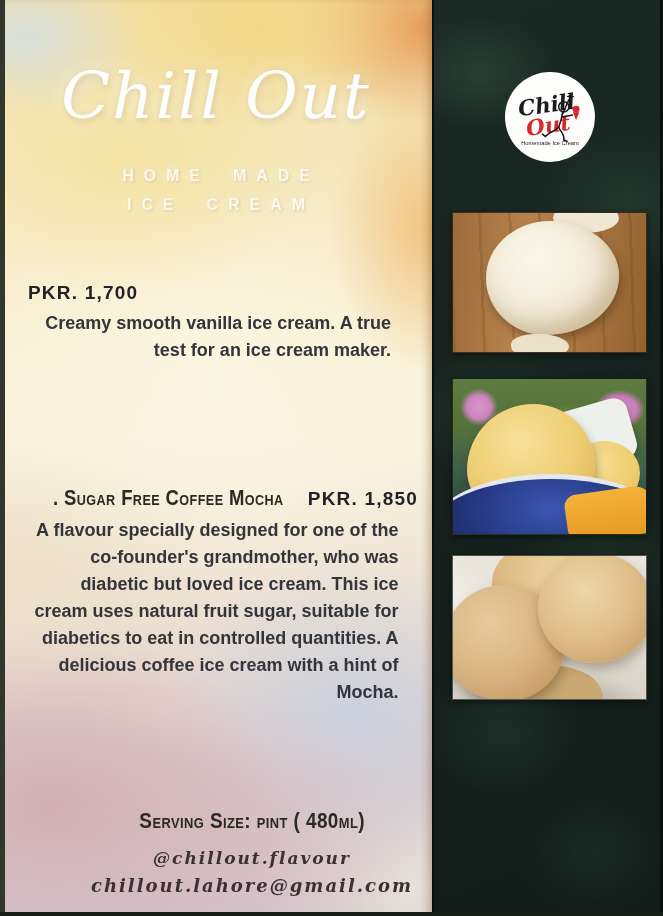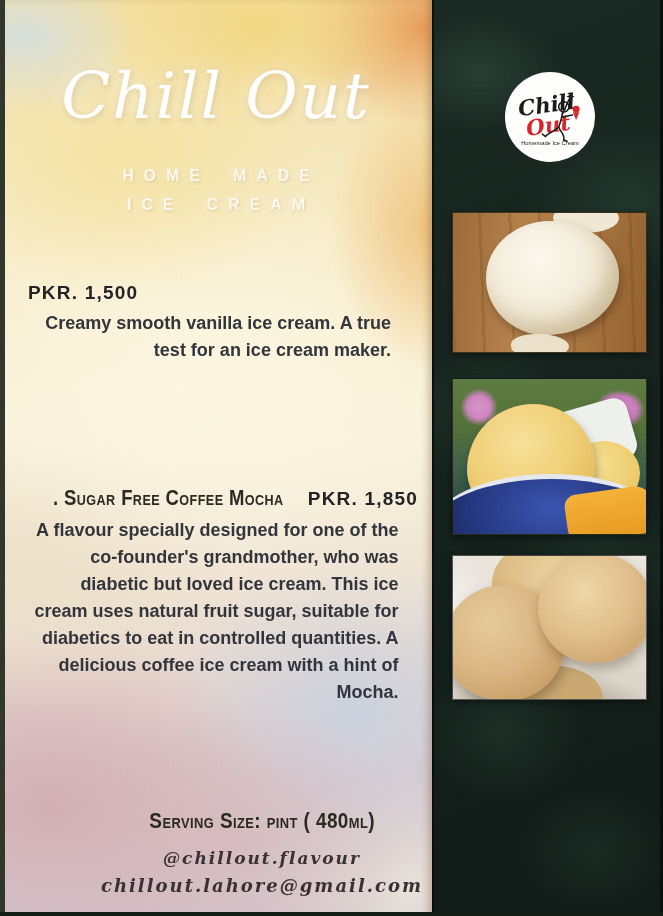--- a/index.html
+++ b/index.html
@@ -63,21 +63,21 @@
     white-space: nowrap;
   }
   .desc {
     position: relative; margin: 6px auto 0; text-align: right;
     font-weight: bold; font-size: 18px; line-height: 1.5; color: #33353c;
   }
   .d1 { width: 350px; }
   .d2 { width: 355px; }
   .d3 { width: 365px; }
 
-  .footer-line { position: absolute; left: 18px; width: 488px; text-align: center; }
+  .footer-line { position: absolute; left: 8px; width: 488px; text-align: center; }
   .serving { top: 808px; }
   .serving .sc {
     display: inline-block; transform: scaleX(0.86); transform-origin: center;
     font-variant: small-caps; font-weight: bold; font-size: 22px;
     color: #2b2a22; letter-spacing: 0.5px;
   }
   .handle  { top: 848px; font-family: "DejaVu Serif", serif; font-style: italic;
              font-weight: bold; font-size: 17px; letter-spacing: 2px; color: #3a3134; }
   .email   { top: 875px; font-family: "DejaVu Serif", serif; font-style: italic;
              font-weight: bold; font-size: 18px; letter-spacing: 2px; color: #3a3134; }
@@ -188,21 +188,21 @@
 <div class="poster">
 
   <div class="left-panel">
 
     <div class="brand-script">Chill Out</div>
     <div class="tagline t1">HOME MADE</div>
     <div class="tagline t2">ICE CREAM</div>
 
     <div class="menu-item mi-1">
       <div class="mi-row">
-        <span class="price">PKR. 1,500</span>
+        <span class="price">PKR. 1,700</span>
       </div>
       <div class="desc d1">Creamy smooth vanilla ice cream. A true test for an ice cream maker.</div>
     </div>
 
 
     <div class="menu-item mi-3">
       <div class="mi-row">
         <span class="dish"><span class="sc">. Sugar Free Coffee Mocha</span></span>
         <span class="price">PKR. 1,850</span>
       </div>

